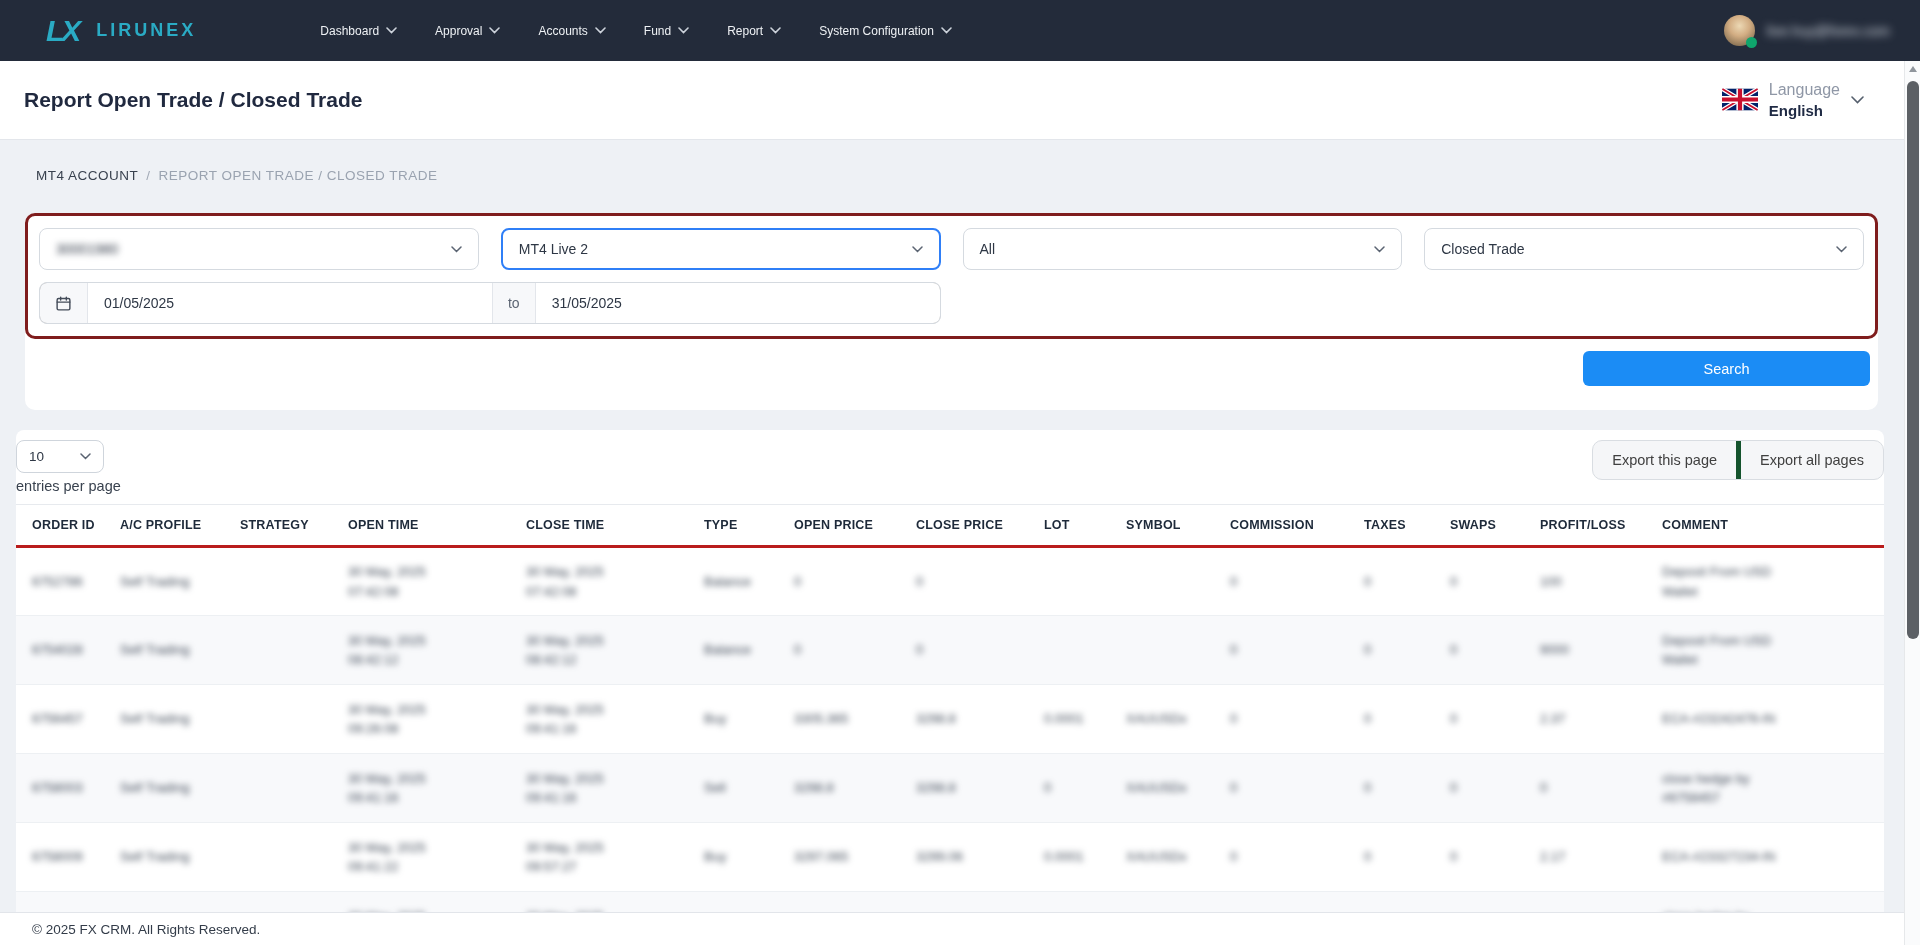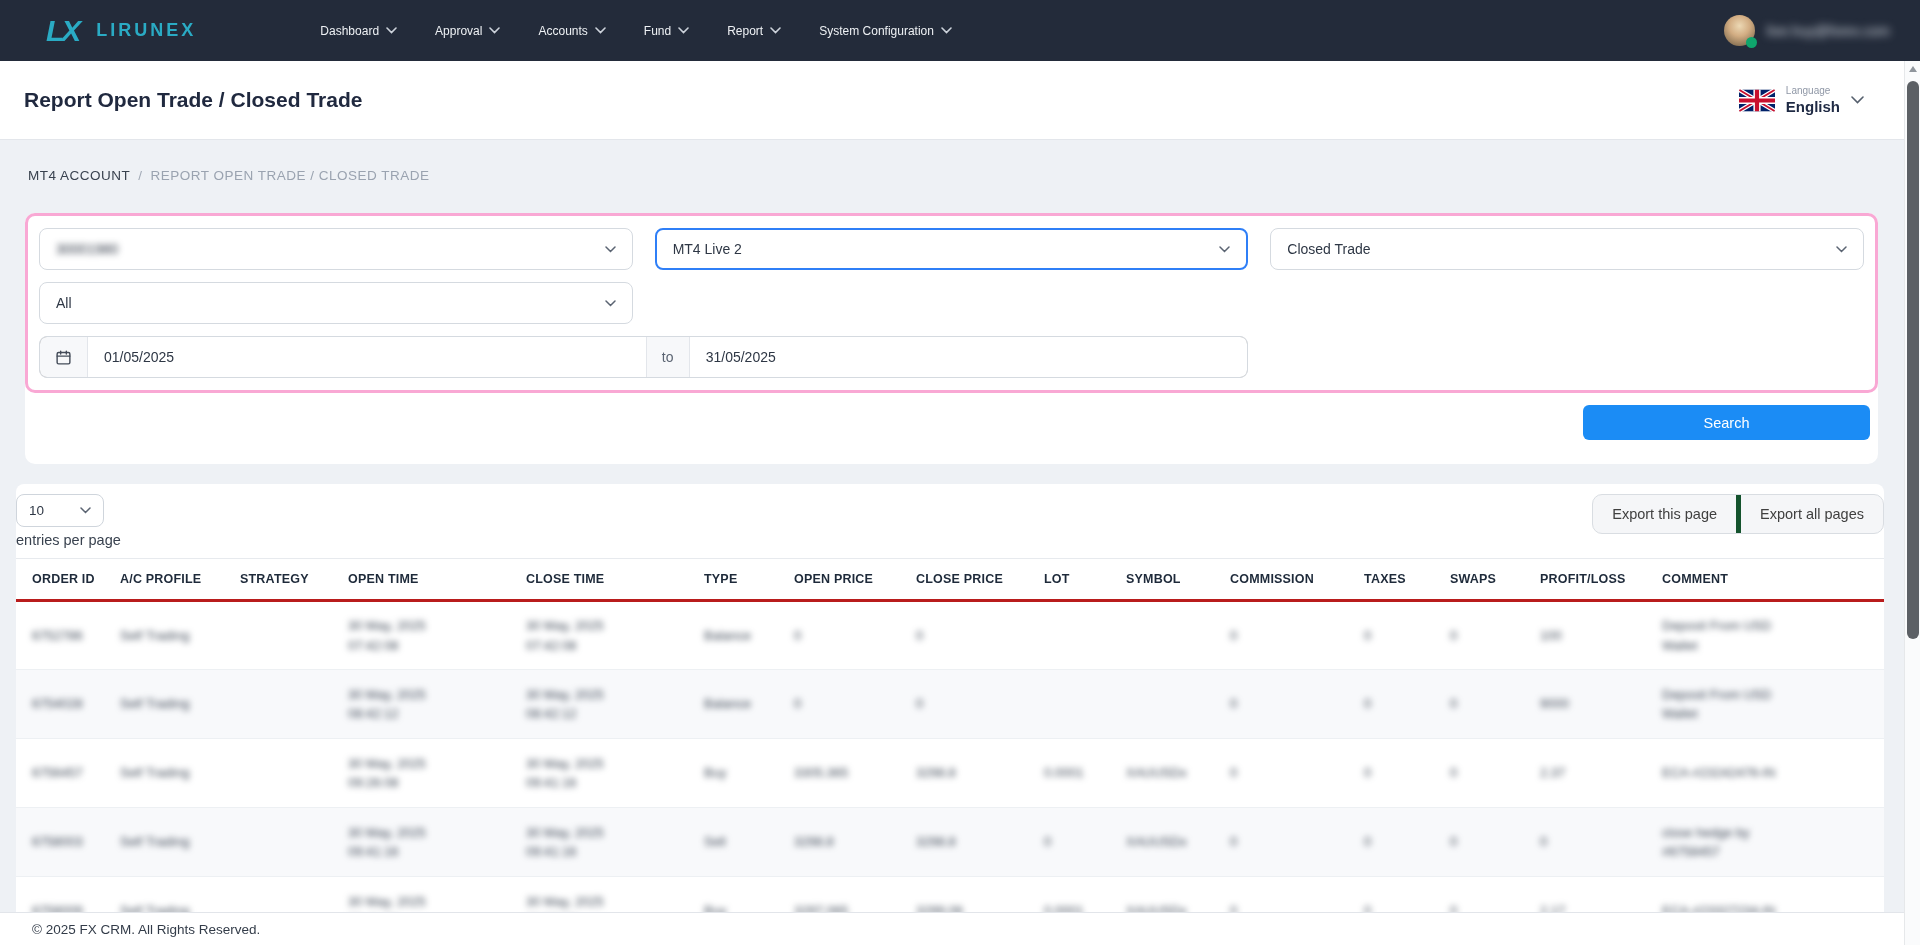--- a/index.html
+++ b/index.html
@@ -24,34 +24,34 @@
   .status-dot { position:absolute; right:-2px; bottom:-2px; width:11px; height:11px; border-radius:50%; background:#0fa56c; }
   .user-email { color:#d4dae2; font-size:14px; }
   .blur-sm { filter:blur(3px); }
   .blur-md { filter:blur(4px); }
 
   
   .titlebar { background:#fff; height:79px; display:flex; align-items:center; padding:0 24px; border-bottom:1px solid #e3e6eb; }
   .page-title { font-size:21px; font-weight:700; color:#20293f; }
   .lang { margin-left:auto; margin-right:32px; display:flex; align-items:center; gap:11px; cursor:pointer; }
   .lang-text { display:flex; flex-direction:column; line-height:1.3; }
-  .lang-label { font-size:10px; color:#8f97a6; }
+  .lang-label { font-size:16px; color:#8f97a6; }
   .lang-value { font-size:15px; font-weight:700; color:#1f2a44; }
   .flag { border-radius:2px; overflow:hidden; display:block; }
 
   
-  .breadcrumb { padding:28px 16px 0; font-size:13.5px; letter-spacing:.5px;margin-left:12px; }
+  .breadcrumb { padding:28px 36px 0; font-size:13.5px; letter-spacing:.5px; }
   .bc-section { color:#39424f; }
   .bc-sep { color:#a2aab6; margin:0 8px; }
   .bc-page { color:#9aa3b0; }
 
   
   .filter-card { background:#fff; border-radius:10px; margin:30px 42px 0 25px; }
-  .filter-fields { border:3px solid #f9a8d4; border-radius:10px; padding:12px 11px; display:grid;
-    grid-template-columns:repeat(3,1fr); gap:12px 22px; background:#fff; }
+  .filter-fields { border:3px solid #7f1d1d; border-radius:10px; padding:12px 11px; display:grid;
+    grid-template-columns:repeat(4,1fr); gap:12px 22px; background:#fff; }
   .select { height:42px; border:1px solid #d5dae0; border-radius:8px; background:#fff; display:flex;
     align-items:center; justify-content:space-between; padding:0 16px; font-size:14px; color:#2e3745; cursor:pointer; }
   .select.focused { border:2px solid #2f7ff7; }
   .date-group { grid-column:1 / 3; display:flex; border:1px solid #d5dae0; border-radius:8px; overflow:hidden; height:42px; background:#a3a3a3; }
   .date-addon { width:48px; background:#f7f8fa; display:flex; align-items:center; justify-content:center; flex:none; border-right:1px solid #e3e6eb; }
   .date-addon.to-box { width:44px; border-left:1px solid #e3e6eb; font-size:14px; color:#5b6472; }
   .date-input { flex:1; border:none; padding:0 16px; font-size:14px; color:#2e3745; outline:none; background:#fff;
     font-family:"Liberation Sans", sans-serif; min-width:0; }
   .search-row { display:flex; justify-content:flex-end; padding:12px 8px 24px; }
   .search-btn { width:287px; height:35px; background:#1b8cf5; color:#fff; border:none; border-radius:6px;
@@ -182,27 +182,27 @@
           <path d="M1 1l4.5 4.5L10 1" stroke="#5b6472" stroke-width="1.5" stroke-linecap="round"></path>
         </svg>
     </div>
     <div class="select focused">
       <span>MT4 Live 2</span>
       <svg width="11" height="7" viewBox="0 0 11 7" fill="none">
           <path d="M1 1l4.5 4.5L10 1" stroke="#5b6472" stroke-width="1.5" stroke-linecap="round"></path>
         </svg>
     </div>
     <div class="select">
-      <span>Closed Trade</span>
+      <span>All</span>
       <svg width="11" height="7" viewBox="0 0 11 7" fill="none">
           <path d="M1 1l4.5 4.5L10 1" stroke="#5b6472" stroke-width="1.5" stroke-linecap="round"></path>
         </svg>
     </div>
     <div class="select">
-      <span>All</span>
+      <span>Closed Trade</span>
       <svg width="11" height="7" viewBox="0 0 11 7" fill="none">
           <path d="M1 1l4.5 4.5L10 1" stroke="#5b6472" stroke-width="1.5" stroke-linecap="round"></path>
         </svg>
     </div>
     <div class="date-group">
       <span class="date-addon">
         <svg viewBox="0 0 24 24" width="17" height="17" fill="none" stroke="#444c59" stroke-width="2" stroke-linecap="round">
             <rect x="3" y="5" width="18" height="16" rx="2"></rect>
             <path d="M8 3v4M16 3v4M3 10h18"></path>
           </svg>

